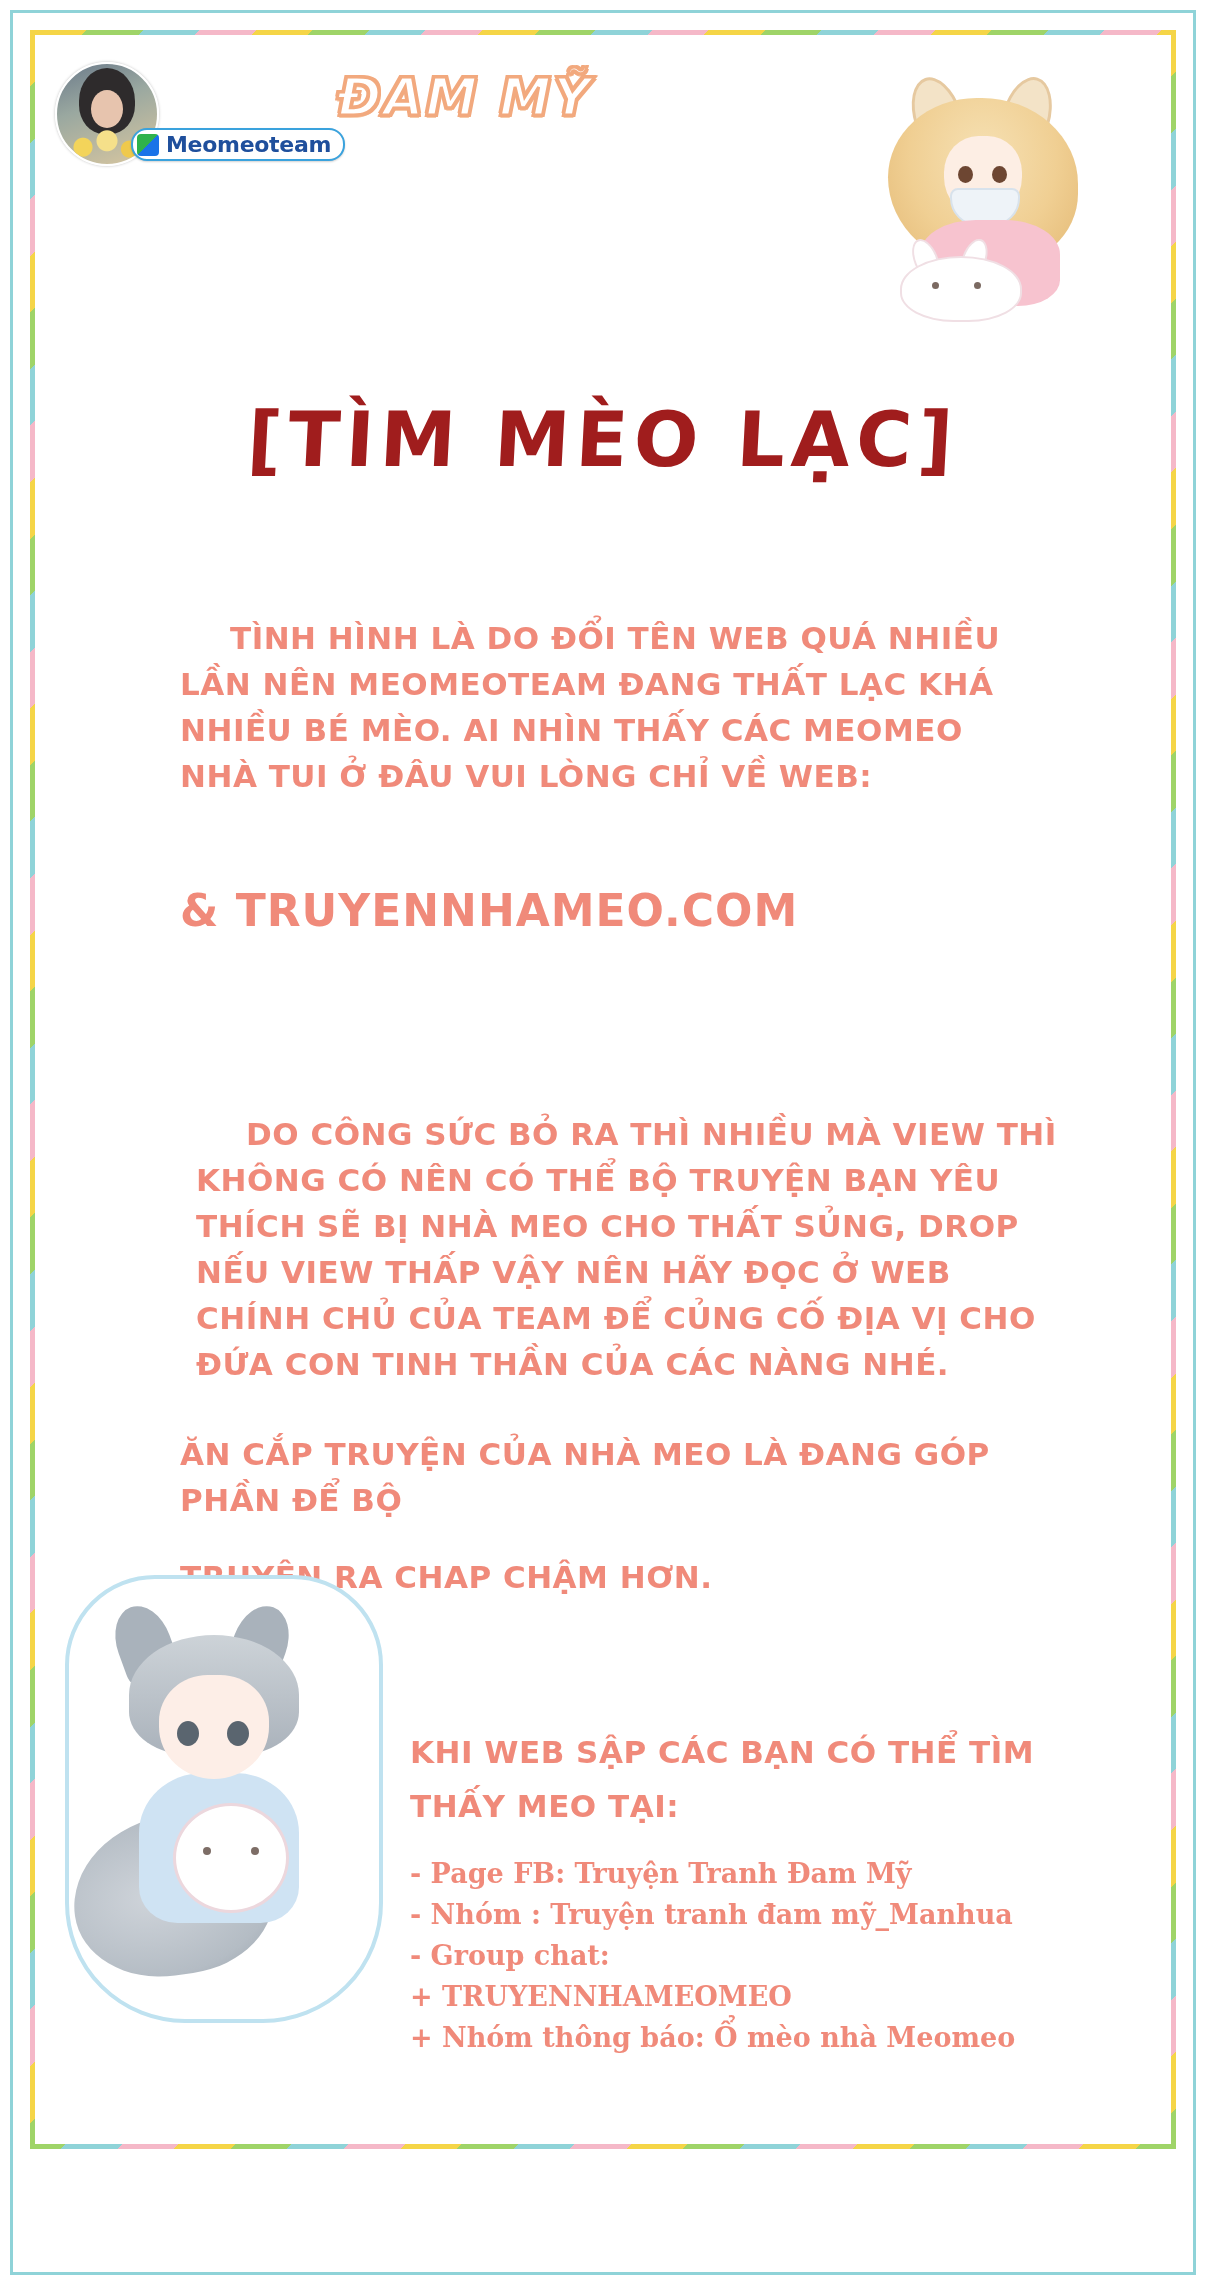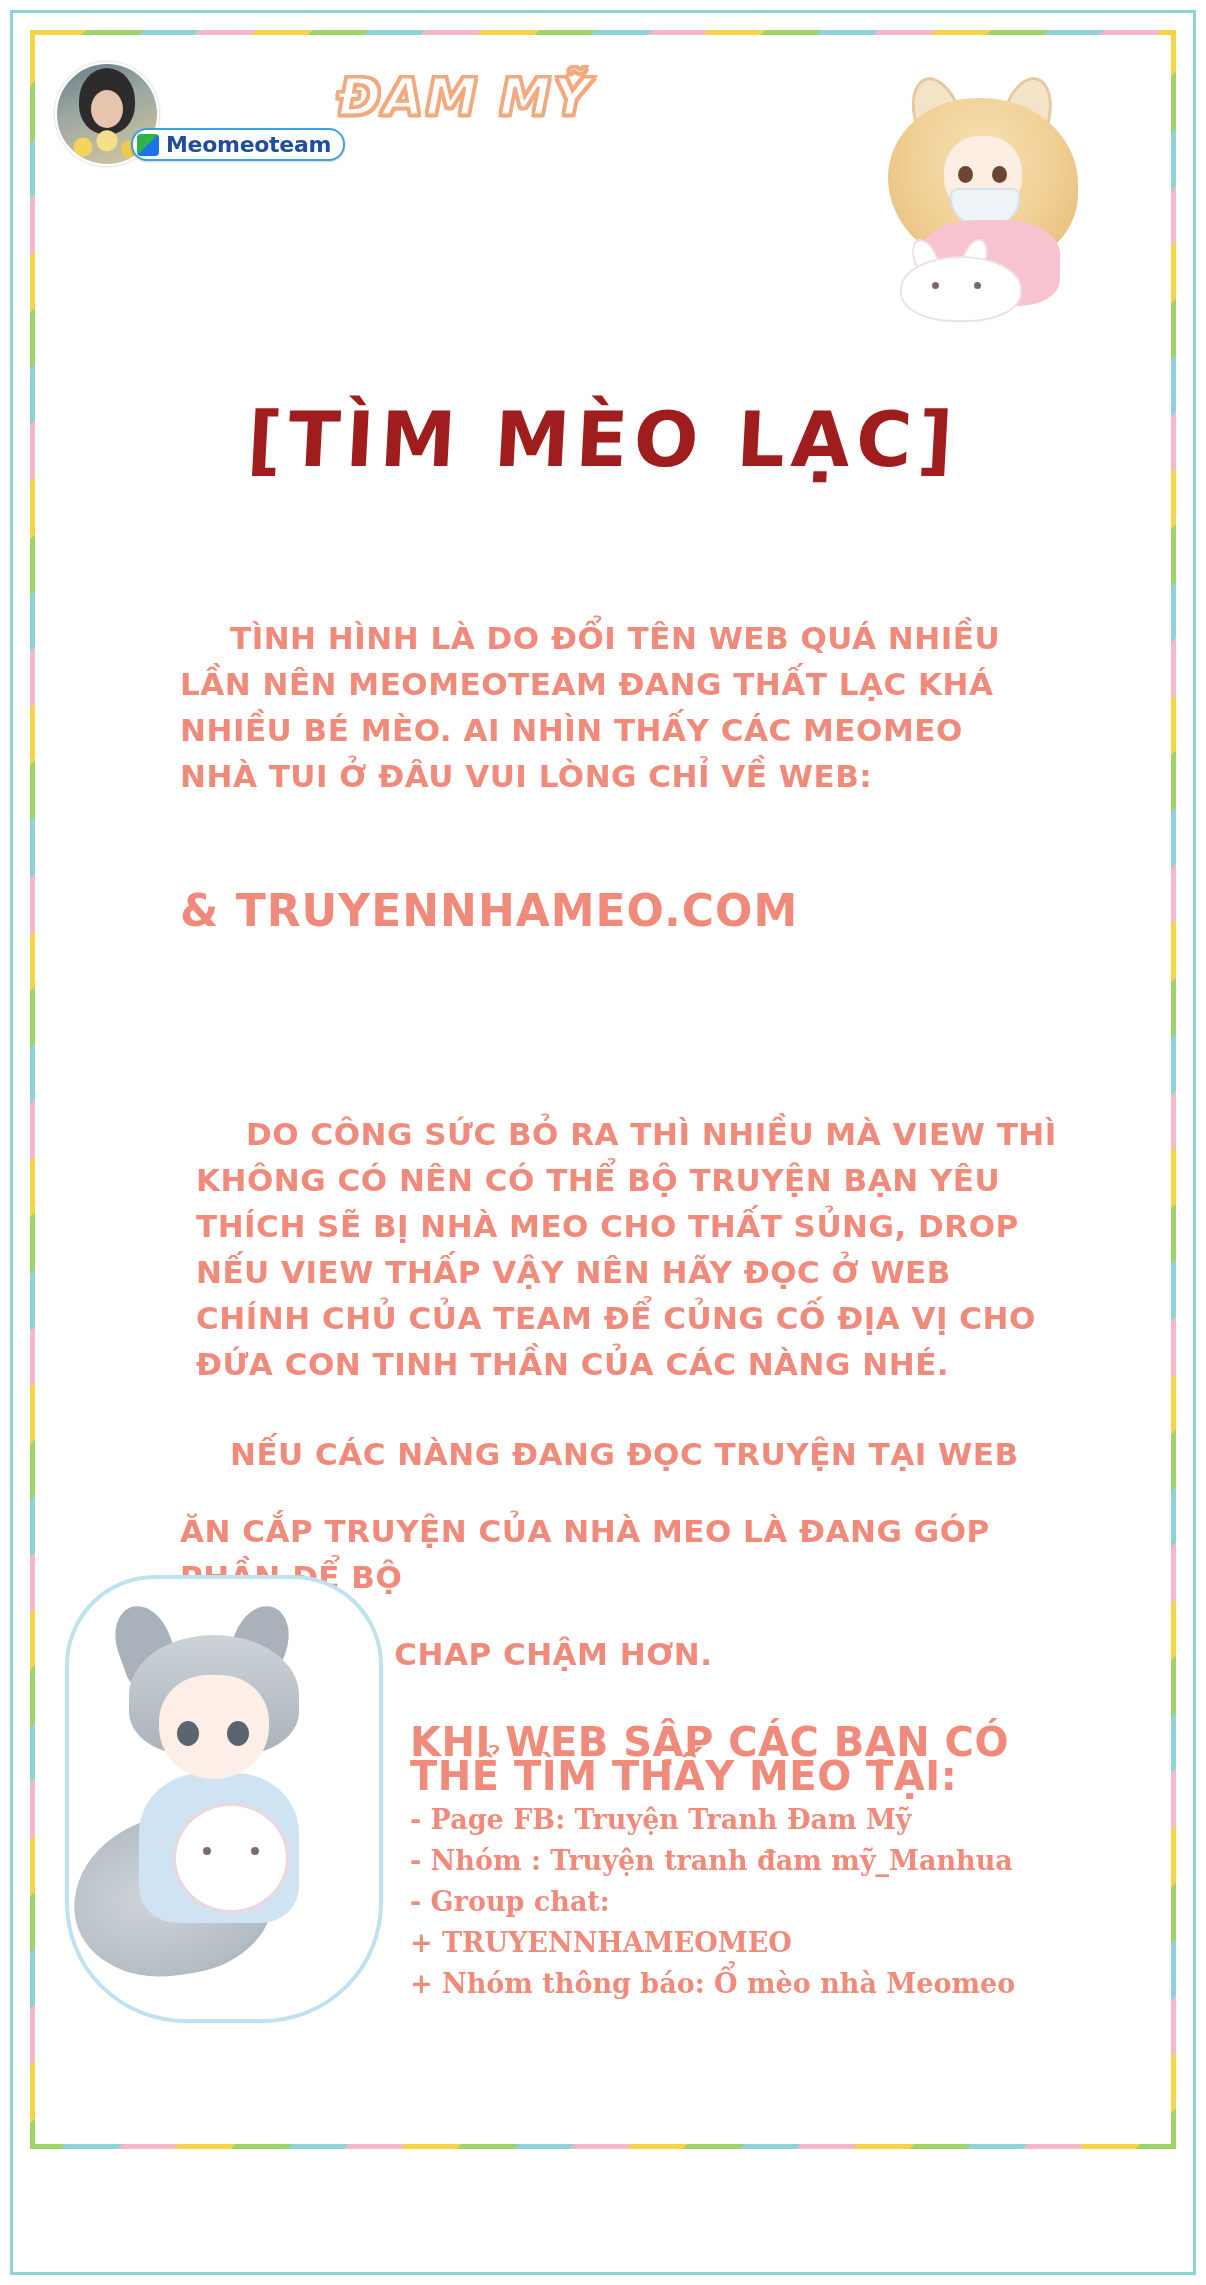--- a/index.html
+++ b/index.html
@@ -414,26 +414,26 @@
   
   .contact {
     position: absolute;
     left: 410px;
     top: 1725px;
     width: 700px;
   }
   .contact .contact-title {
     font-family: "DejaVu Sans", sans-serif;
     font-weight: bold;
-    font-size: 40px;
-    line-height: 34px;
+    font-size: 31px;
+    line-height: 54px;
     color: #f08a7a;
     letter-spacing: 0.5px;
     text-transform: uppercase;
-    margin-bottom: 6px;
+    margin-bottom: 20px;
   }
   .contact .contact-line {
     font-family: "DejaVu Serif", serif;
     font-weight: bold;
     font-size: 27px;
     line-height: 41px;
     color: #f08a7a;
   }
 </style>
 </head>
@@ -485,21 +485,20 @@
 
   <div class="sites">
     <div>&amp; TRUYENNHAMEO.COM</div>
   </div>
 
   <div class="para2">
     <p class="indent">DO CÔNG SỨC BỎ RA THÌ NHIỀU MÀ VIEW THÌ KHÔNG CÓ NÊN CÓ THỂ BỘ TRUYỆN BẠN YÊU THÍCH SẼ BỊ NHÀ MEO CHO THẤT SỦNG, DROP NẾU VIEW THẤP VẬY NÊN HÃY ĐỌC Ở WEB CHÍNH CHỦ CỦA TEAM ĐỂ CỦNG CỐ ĐỊA VỊ CHO ĐỨA CON TINH THẦN CỦA CÁC NÀNG NHÉ.</p>
   </div>
 
   <div class="para3">
-    <p class="indent">NẾU CÁC NÀNG ĐANG ĐỌC TRUYỆN TẠI WEB</p>
     <p>ĂN CẮP TRUYỆN CỦA NHÀ MEO LÀ ĐANG GÓP PHẦN ĐỂ BỘ</p>
     <p>TRUYỆN RA CHAP CHẬM HƠN.</p>
   </div>
 
   <div class="wolf-art">
     <div class="bg"></div>
     <div class="tail"></div>
     <div class="ear-l"></div>
     <div class="ear-r"></div>
     <div class="hair"></div>

